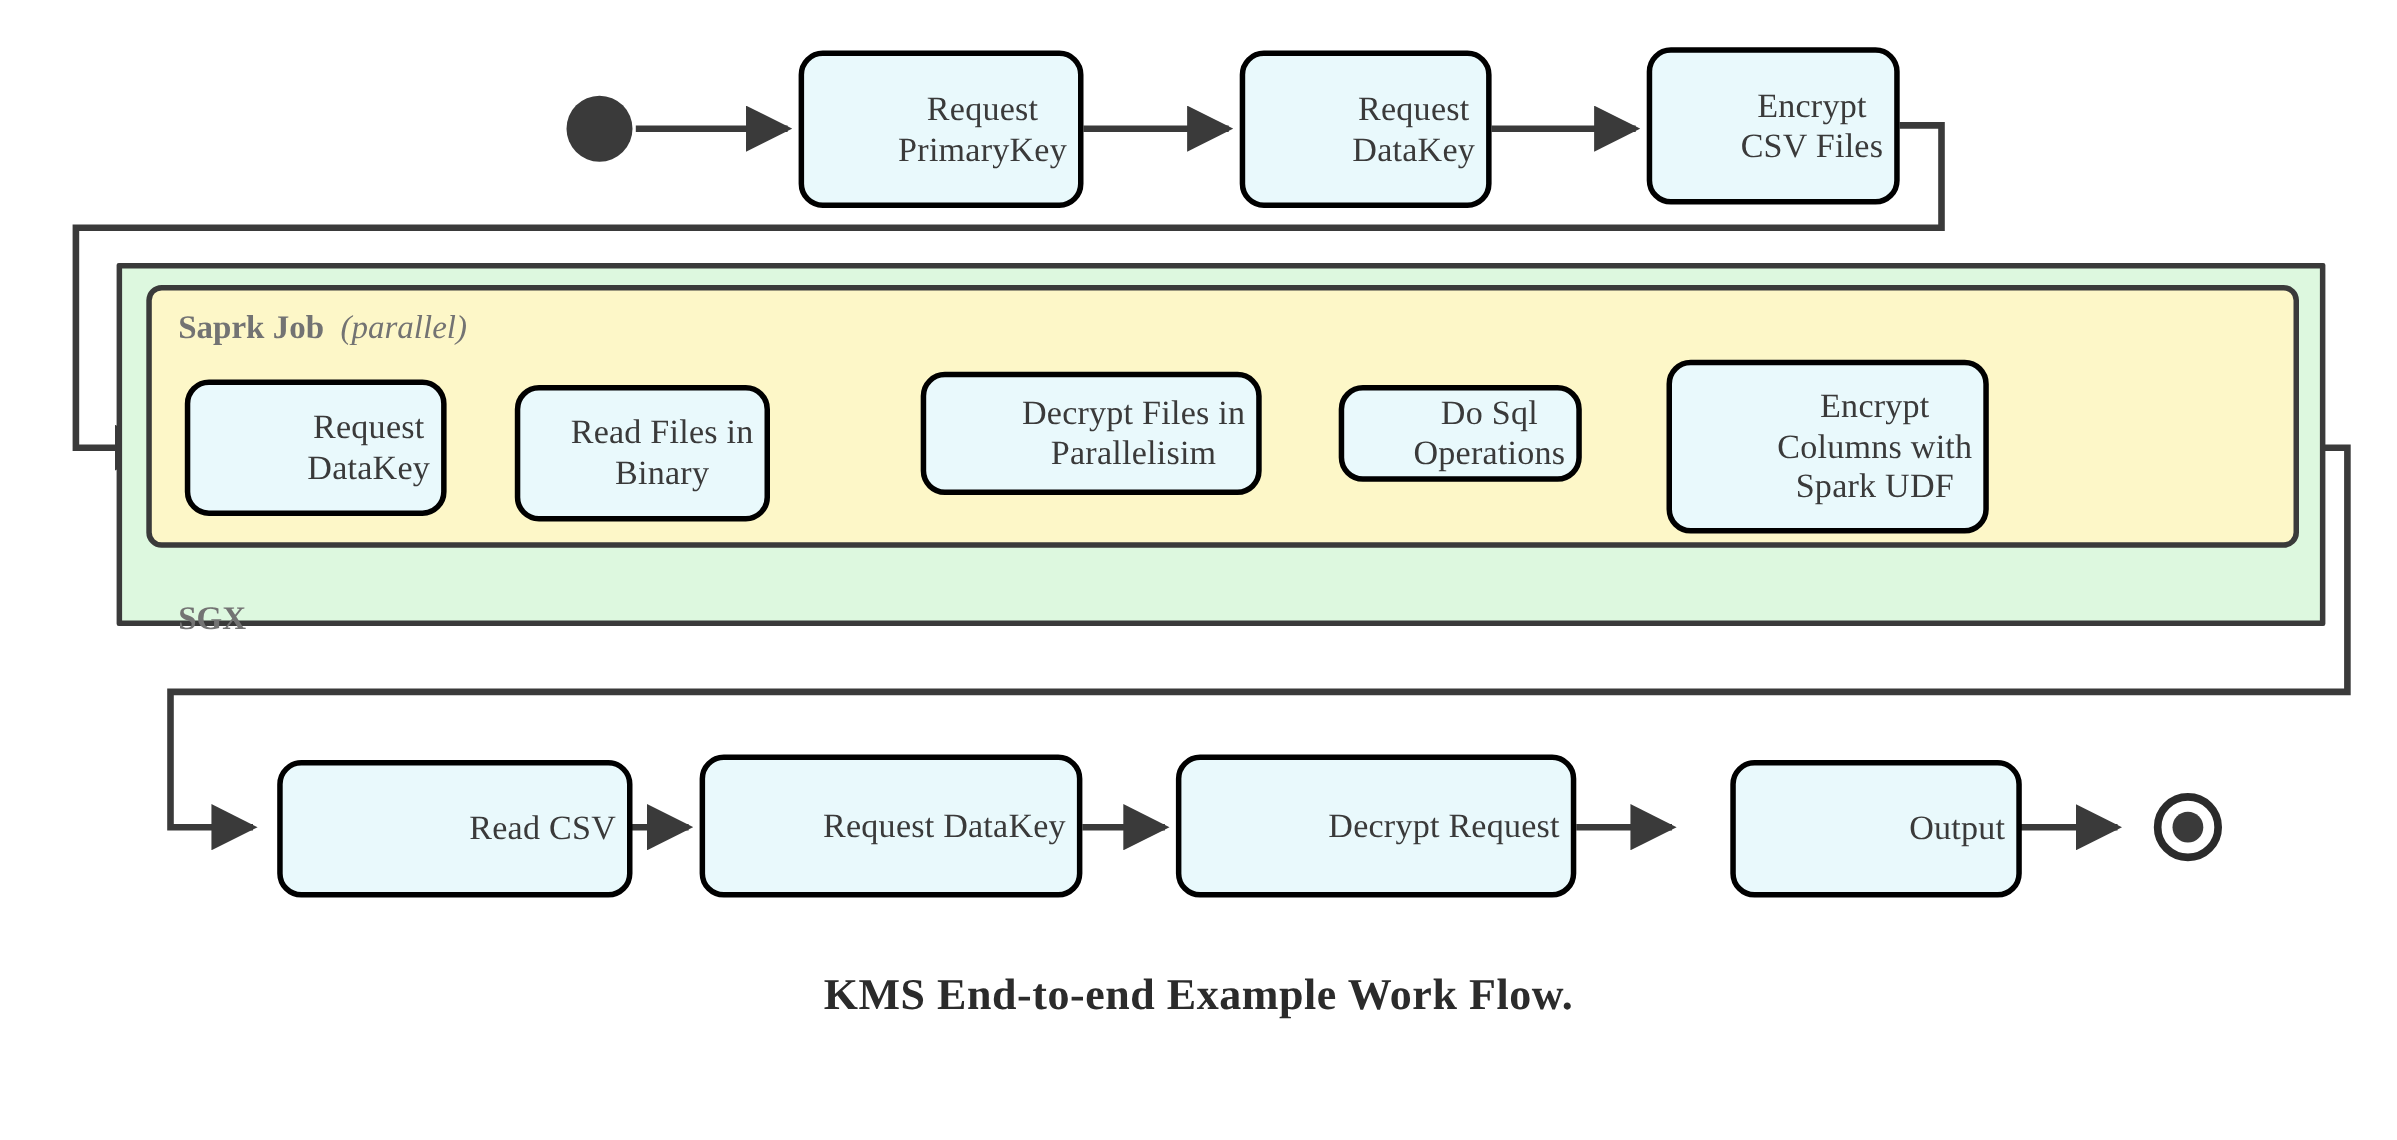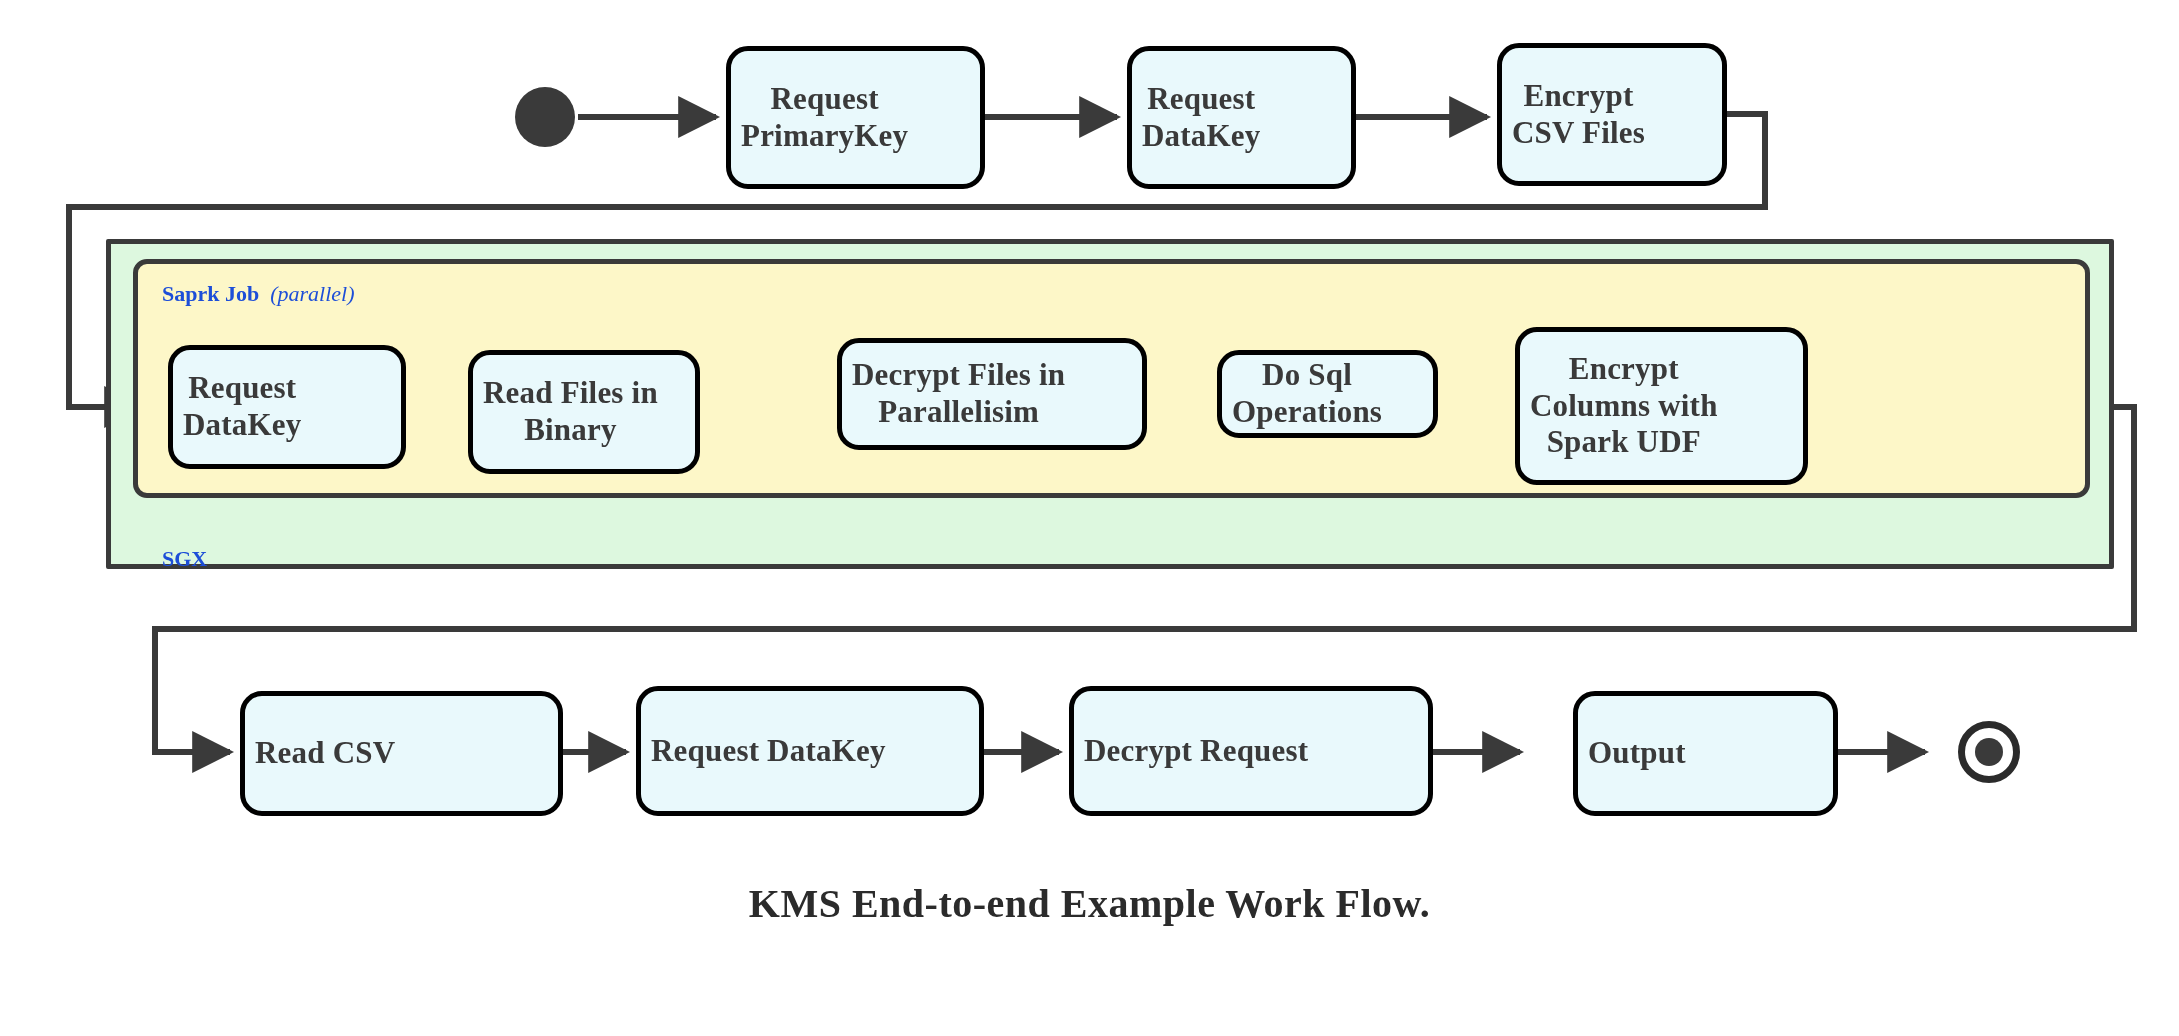--- a/index.html
+++ b/index.html
@@ -26,24 +26,24 @@
     pointer-events: none;
   }
   .node {
     position: absolute;
     box-sizing: border-box;
     background: #e9f9fc;
     border: 5px solid #000000;
     border-radius: 22px;
     display: flex;
     align-items: center;
-    justify-content: flex-start;
+    justify-content: flex-end;
     text-align: center;
     color: #3a3a3a;
-    font-weight: bold;
+    font-weight: normal;
     font-size: 31px;
     line-height: 1.18;
     letter-spacing: 0.2px;
     z-index: 4;
   }
   .node span { display: block; padding: 0 10px; white-space: pre-line; }
 
   .container-box {
     position: absolute;
     box-sizing: border-box;
@@ -55,23 +55,23 @@
     border-radius: 2px;
   }
   #spark-container {
     background: #fdf7c8;
     border: 5px solid #3a3a3a;
     border-radius: 14px;
     z-index: 2;
   }
   .container-label {
     position: absolute;
-    color: #1d4ed8;
+    color: #737373;
     font-weight: bold;
-    font-size: 22px;
+    font-size: 30px;
     z-index: 3;
     white-space: nowrap;
   }
   .container-label .italic {
     font-style: italic;
     font-weight: normal;
   }
   .terminal {
     position: absolute;
     z-index: 4;
@@ -200,21 +200,21 @@
 Operations</span>
   </div>
 
   <div class="node" style="left:1515px; top:327px; width:293px; height:158px;">
     <span>Encrypt
 Columns with
 Spark UDF</span>
   </div>
 
 
-  <div class="node" style="left:240px; top:691px; width:323px; height:125px;">
+  <div class="node" style="left:252px; top:691px; width:323px; height:125px;">
     <span>Read CSV</span>
   </div>
 
   <div class="node" style="left:636px; top:686px; width:348px; height:130px;">
     <span>Request DataKey</span>
   </div>
 
   <div class="node" style="left:1069px; top:686px; width:364px; height:130px;">
     <span>Decrypt Request</span>
   </div>

